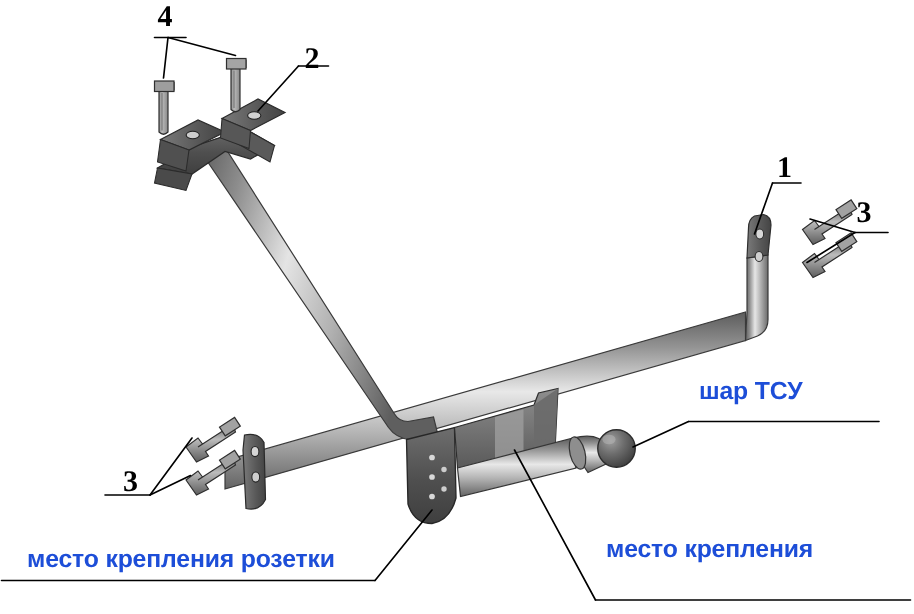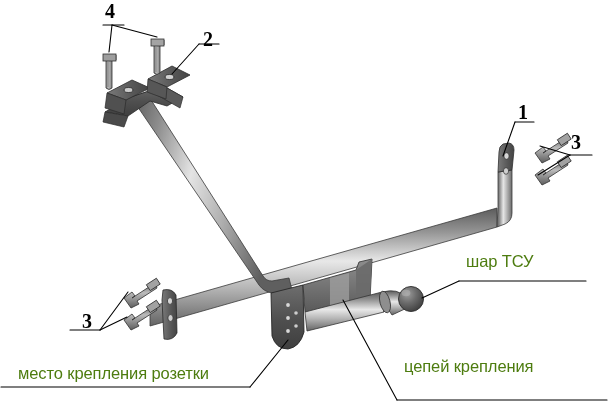--- a/index.html
+++ b/index.html
@@ -18,23 +18,23 @@
   #art {
     position: absolute;
     left: 0;
     top: 0;
     width: 609px;
     height: 409px;
   }
   .txt {
     position: absolute;
     white-space: pre;
-    color: #4d7c0f;
+    color: #1d4ed8;
     font-family: "Liberation Sans", sans-serif;
-    font-weight: normal;
+    font-weight: bold;
     line-height: 1.12;
   }
   .callout-num {
     font-family: "Liberation Serif", serif;
     font-weight: bold;
     font-size: 20px;
     color: #000000;
   }
   .label-text {
     font-size: 16.5px;
@@ -225,17 +225,17 @@
   </svg>
 
   <div class="txt callout-num" style="left:105px; top:0px;">4</div>
   <div class="txt callout-num" style="left:203px; top:28px;">2</div>
   <div class="txt callout-num" style="left:518px; top:101px;">1</div>
   <div class="txt callout-num" style="left:571px; top:131px;">3</div>
   <div class="txt callout-num" style="left:82px; top:310px;">3</div>
 
   <div class="txt label-text" style="left:18px; top:364px;">место крепления розетки</div>
 
-  <div class="txt label-text two-line" style="left:404px; top:357px;"><span>цепей крепления</span><br></div>
+  <div class="txt label-text two-line" style="left:404px; top:357px;"><span>место крепления</span><br></div>
 
   <div class="txt label-text" style="left:466px; top:252px;">шар ТСУ</div>
 
 </div>
 
 </body></html>

